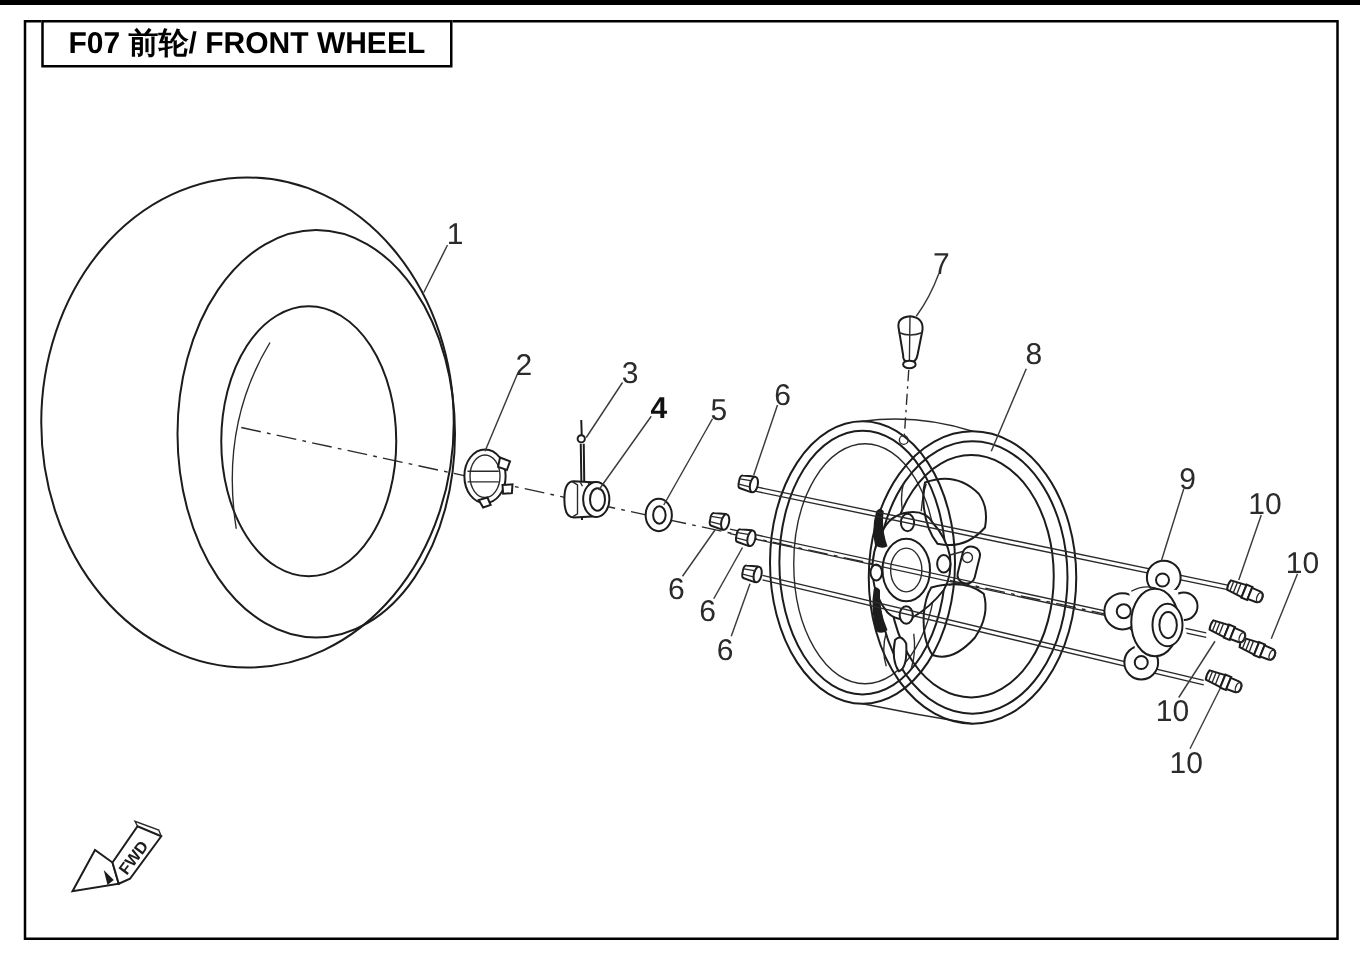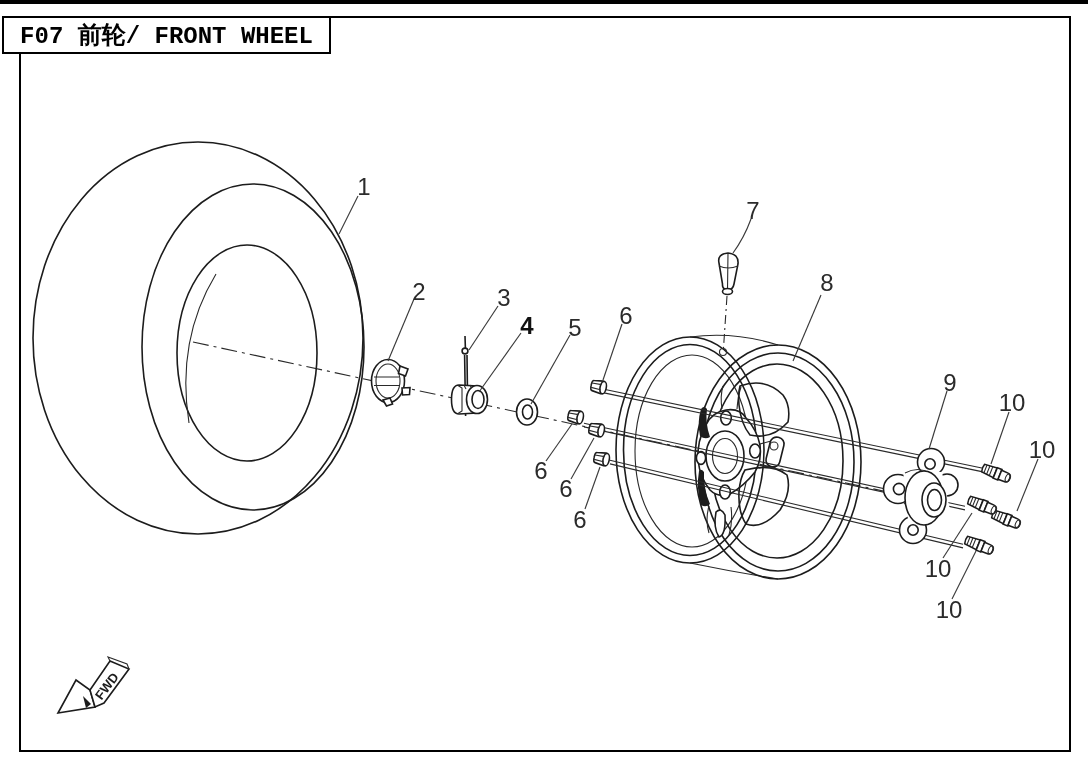--- a/index.html
+++ b/index.html
@@ -1,23 +1,23 @@
 <!DOCTYPE html>
 <html><head>
 <meta charset="utf-8">
 <style>
   html,body{margin:0;padding:0;background:#fff;}
   #page{position:relative;width:1088px;height:768px;background:#ffffff;overflow:hidden;
         font-family:"Liberation Sans","DejaVu Sans",sans-serif;}
   #topbar{position:absolute;left:0;top:0;width:1088px;height:4px;background:#000;}
   #frame{position:absolute;left:19px;top:16px;width:1052px;height:736px;
          border:2px solid #000;box-sizing:border-box;}
-  #titlebox{position:absolute;left:2px;top:16px;width:329px;height:38px;
+  #titlebox{position:absolute;left:33px;top:16px;width:329px;height:38px;
             border:2px solid #000;box-sizing:border-box;background:#fff;
-            display:flex;align-items:center;justify-content:center;font-family:Liberation Mono, monospace;}
+            display:flex;justify-content:center;}
   #titlebox .t{font-size:24px;font-weight:bold;color:#000;letter-spacing:0px;white-space:nowrap;}
   svg{position:absolute;left:0;top:0;}
   text.callout{font-family:"Liberation Sans","DejaVu Sans",sans-serif;font-size:24px;fill:#2b2b2b;font-weight:400;}
   text.callout.bold{font-weight:700;fill:#111;}
   .ln{stroke:#1c1c1c;fill:none;stroke-width:1.6;}
   .lnthin{stroke:#2a2a2a;fill:none;stroke-width:1.1;}
   .leader{stroke:#3a3a3a;fill:none;stroke-width:1.15;}
   .white{fill:#ffffff;}
 </style>
 </head>

